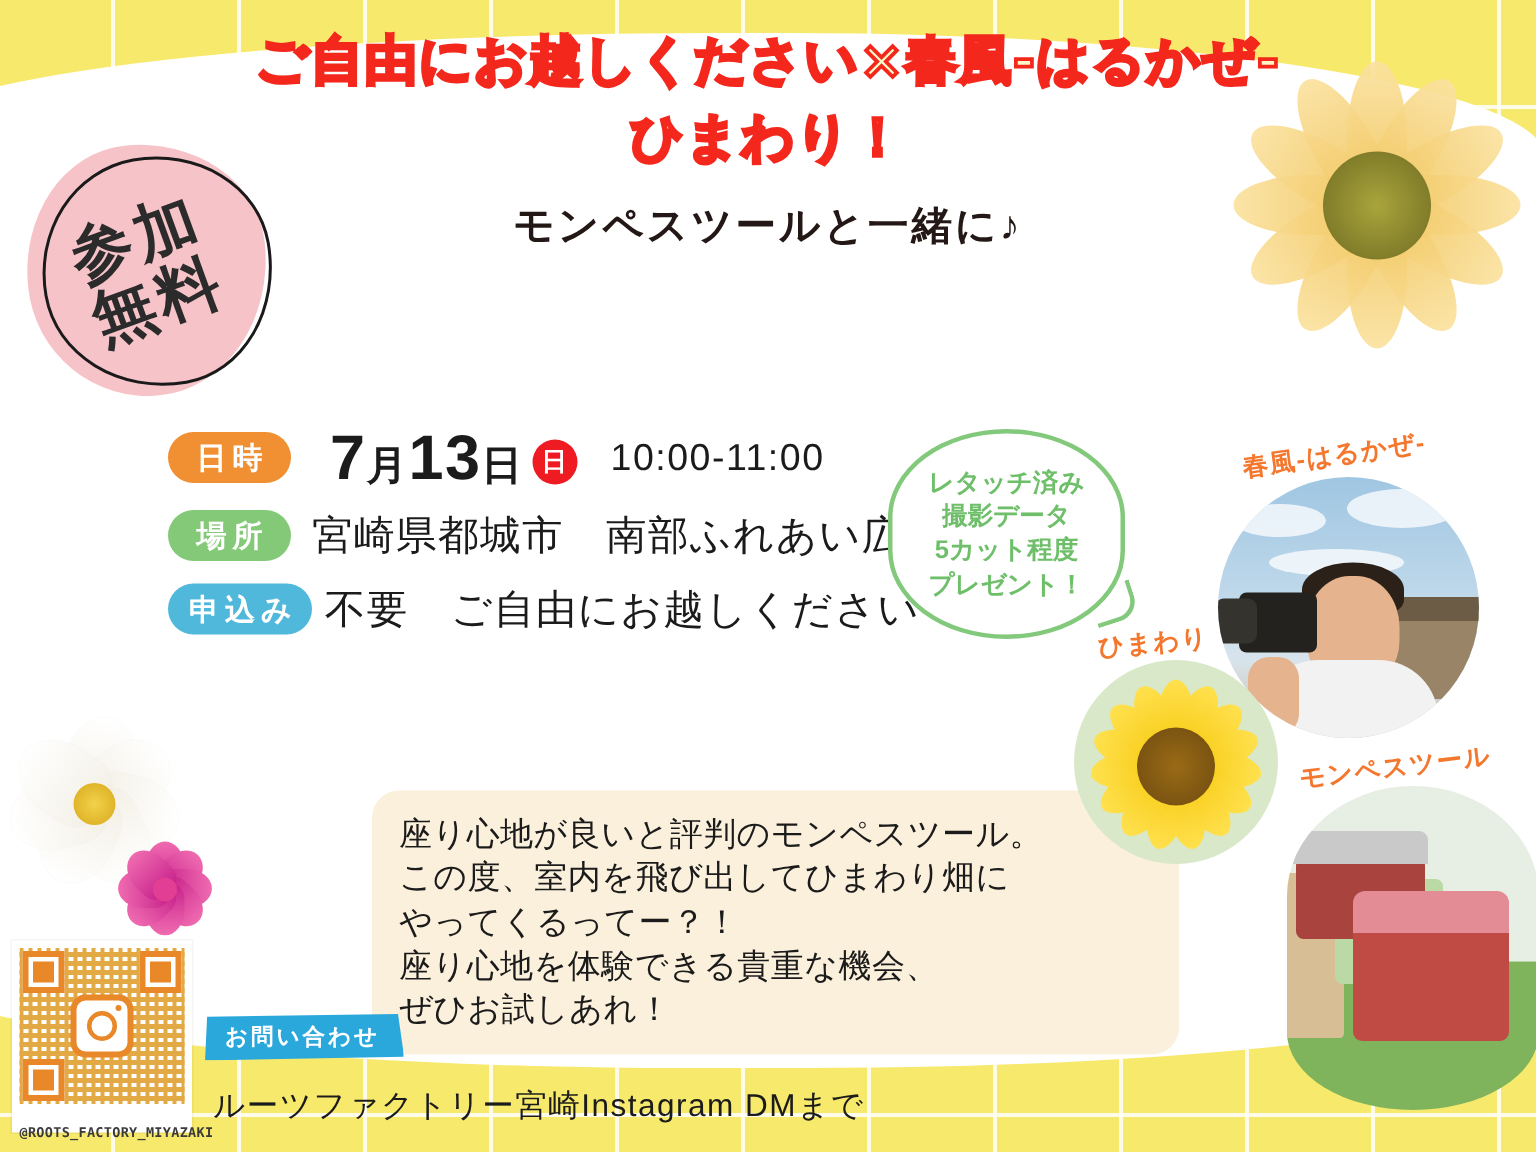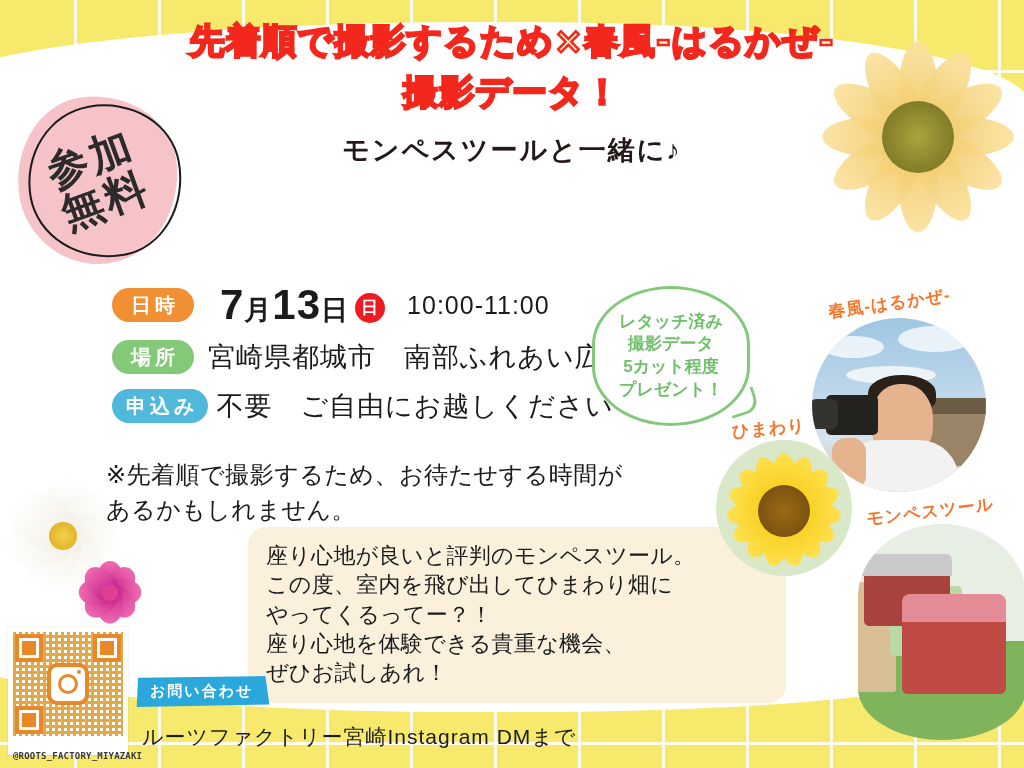--- a/index.html
+++ b/index.html
@@ -302,22 +302,22 @@
     <div class="p" style="transform:rotate(90deg)"></div>
     <div class="p" style="transform:rotate(135deg)"></div>
     <div class="p" style="transform:rotate(180deg)"></div>
     <div class="p" style="transform:rotate(225deg)"></div>
     <div class="p" style="transform:rotate(270deg)"></div>
     <div class="p" style="transform:rotate(315deg)"></div>
     <div class="c"></div>
   </div>
 
   <div class="top-head">
-    <span class="ln">先着順で撮影するため×春風-はるかぜ-</span>
-    <span class="ln">撮影データ！</span>
+    <span class="ln">ご自由にお越しください×春風-はるかぜ-</span>
+    <span class="ln">ひまわり！</span>
   </div>
 
   <div class="sub-line">モンペスツールと一緒に♪</div>
 
 
   <div class="free-badge">
     <div class="free-blob"></div>
     <div class="free-outline"></div>
     <div class="free-text">
       <b>参加</b>
@@ -337,24 +337,20 @@
       <span class="pill place">場所</span>
       <span class="place-val">宮崎県都城市　南部ふれあい広場</span>
     </div>
 
     <div class="row">
       <span class="pill apply">申込み</span>
       <span class="apply-val">不要　ご自由にお越しください</span>
     </div>
   </div>
 
-  <div class="note">
-    <div>※先着順で撮影するため、お待たせする時間が</div>
-    <div>あるかもしれません。</div>
-  </div>
 
   <div class="bubble">
     <i>レタッチ済み</i>
     <i>撮影データ</i>
     <i>5カット程度</i>
     <i>プレゼント！</i>
     <div class="bubble-tail"></div>
   </div>
 
   <div class="desc">

